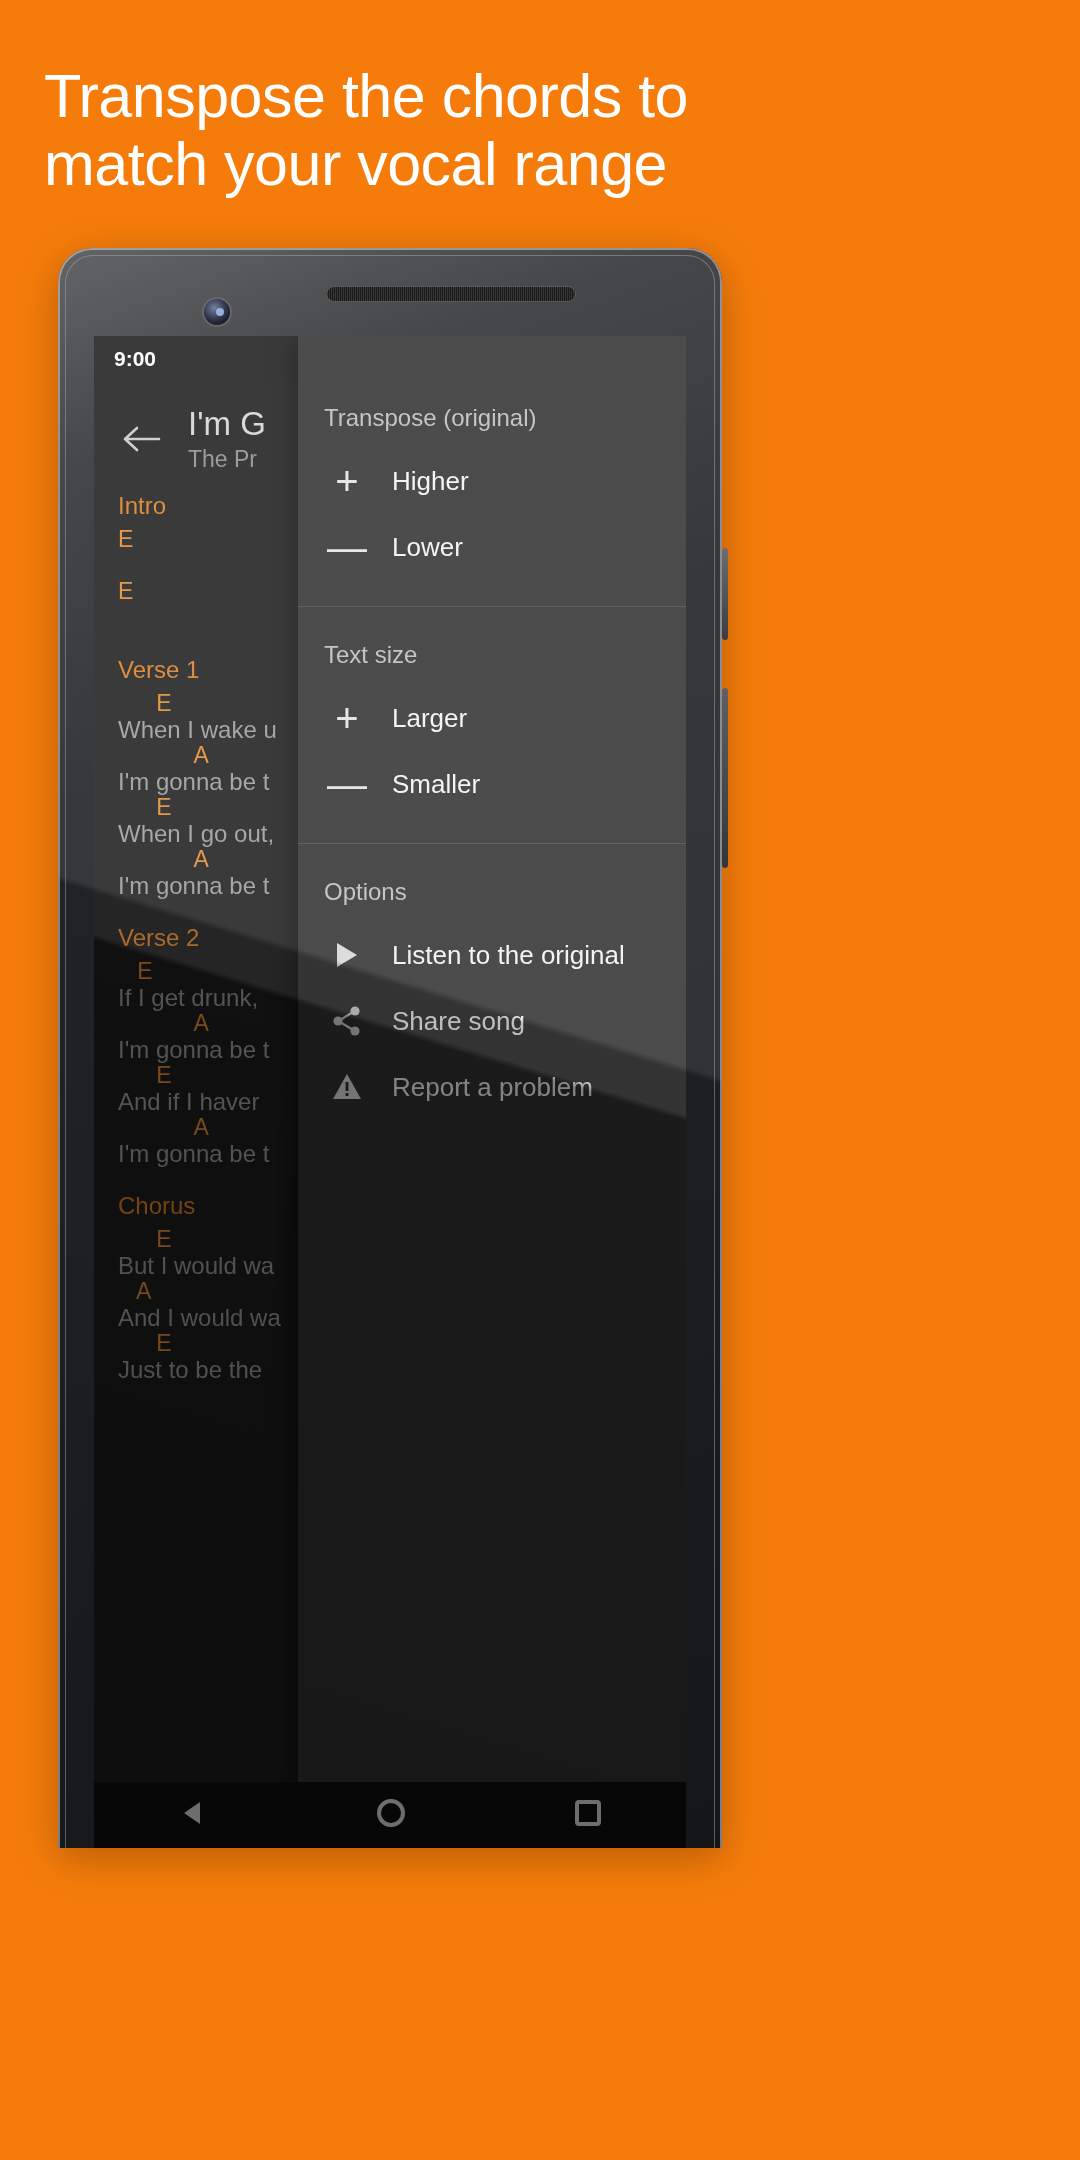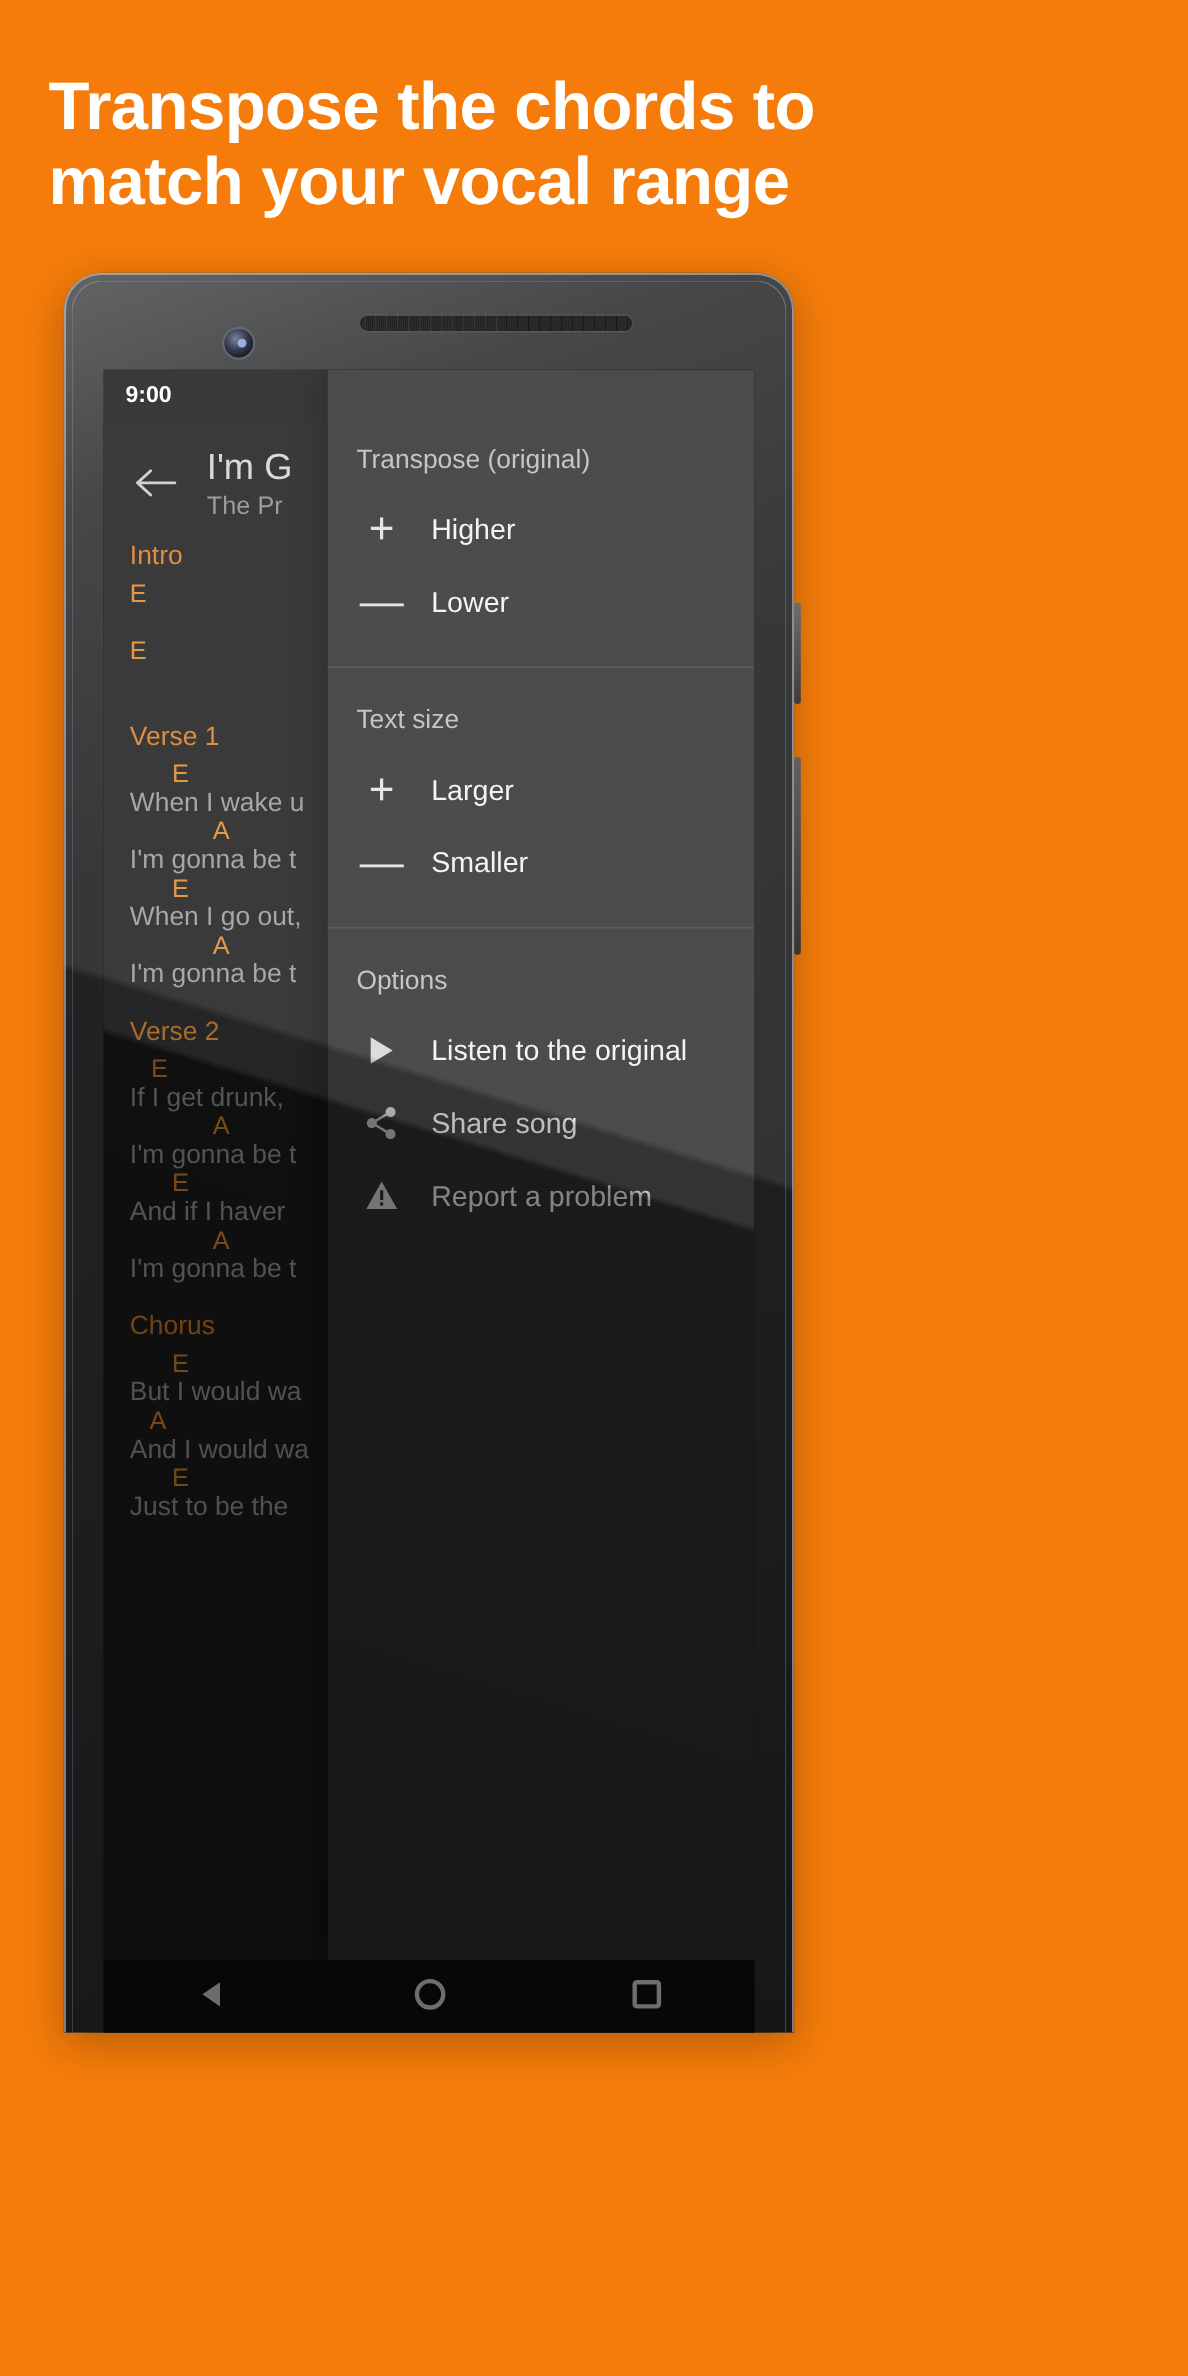--- a/index.html
+++ b/index.html
@@ -9,21 +9,21 @@
     font-family: "Liberation Sans", sans-serif;
   }
   body { background: #F57C0A; position: relative; }
 
   
   .headline {
     position: absolute;
     left: 44px; top: 62px; width: 700px;
     color: #FFFFFF;
     font-size: 61px;
-    font-weight: 700;
+    font-weight: 400;
     line-height: 1.12;
     letter-spacing: -0.5px;
     white-space: pre-line;
   }
 
   
   .phone {
     position: absolute;
     left: 58px; top: 248px;
     width: 664px; height: 1600px;

